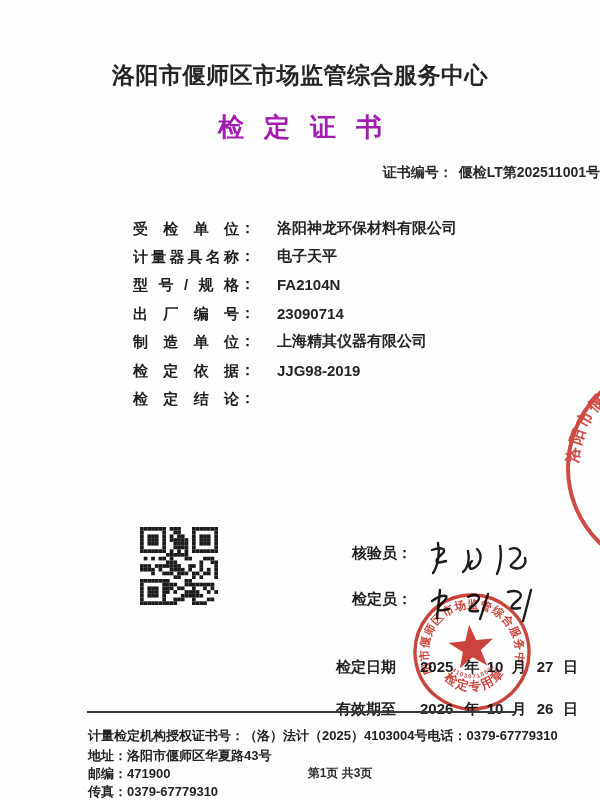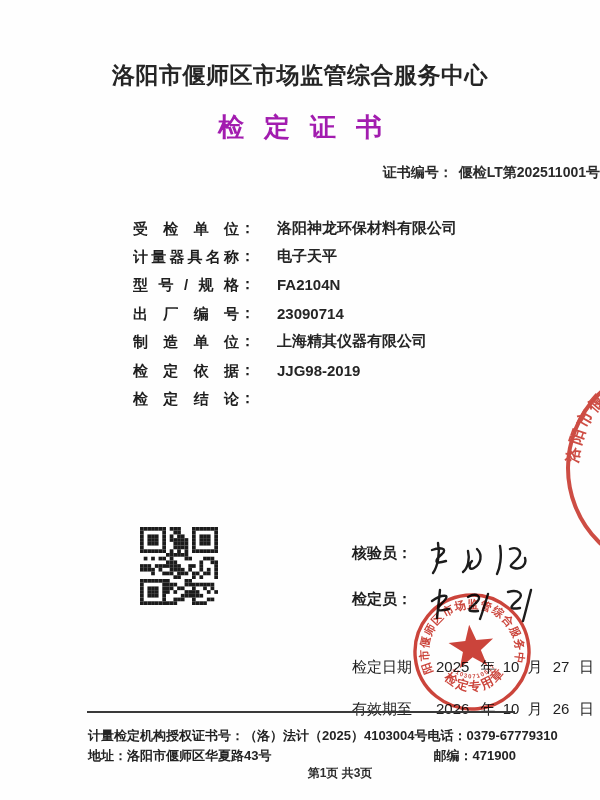--- a/index.html
+++ b/index.html
@@ -33,36 +33,36 @@
   .f-colon{margin-left:1px;color:#1f1f1f;}
   .f-value{margin-left:22px;color:#252525;white-space:nowrap;}
   
   .qr{position:absolute;left:137px;top:527px;width:84px;height:78px;}
   
   .sign-row{position:absolute;left:352px;display:flex;align-items:flex-start;}
   .sign-row .s-label{font-size:15px;font-weight:bold;color:#1f1f1f;padding-top:8px;white-space:nowrap;}
   .sig-svg{margin-left:8px;}
   .sig-svg path{fill:none;stroke:#1c1c1c;stroke-width:2.4;stroke-linecap:round;stroke-linejoin:round;}
   
-  .date-row{position:absolute;left:352px;display:flex;font-size:15px;font-weight:normal;color:#222;align-items:baseline;}
+  .date-row{position:absolute;left:336px;display:flex;font-size:15px;font-weight:bold;color:#222;align-items:baseline;}
   .date-row .d-label{width:70px;white-space:nowrap;}
   .date-vals{display:flex;margin-left:14px;}
   .date-vals span{display:inline-block;}
   .dv-year{width:40px;}
   .dv-u1{width:24px;text-align:center;}
   .dv-month{width:22px;text-align:center;}
   .dv-u2{width:26px;text-align:center;}
   .dv-day{width:26px;text-align:center;}
   .dv-u3{width:20px;text-align:right;}
   
   .rule{position:absolute;left:87px;top:711px;width:428px;height:2px;background:#3a3a3a;}
   .foot1{position:absolute;left:88px;top:727px;width:428px;display:flex;justify-content:space-between;
          font-size:13px;font-weight:bold;color:#232323;white-space:nowrap;}
   .foot2{position:absolute;left:88px;top:747px;width:428px;display:flex;justify-content:space-between;
-         font-size:13px;font-weight:bold;color:#232323;white-space:nowrap;}
+         font-size:13px;font-weight:bold;color:#232323;white-space:nowrap;flex-direction:column;}
   .page-no{position:absolute;left:0;top:765px;width:100%;text-align:center;font-size:12px;font-weight:600;color:#2c2c2c;margin-left:40px;}
   
   .stamp-main{position:absolute;left:392px;top:572px;width:160px;height:160px;
               transform:rotate(-6deg);mix-blend-mode:multiply;opacity:0.92;}
   .stamp-edge{position:absolute;left:552px;top:352px;width:230px;height:230px;
               mix-blend-mode:multiply;opacity:0.88;}
 </style>
 </head>
 <body>
 
@@ -394,20 +394,21 @@
 
   <div class="rule"></div>
 
   <div class="foot1">
     <span><span>计量检定机构授权证书号：</span><span>（洛）法计（2025）4103004号</span></span>
     <span><span>电话：</span><span>0379-67779310</span></span>
   </div>
   <div class="foot2">
     <span><span>地址：</span><span>洛阳市偃师区华夏路43号</span></span>
     <span><span>邮编：</span><span>471900</span></span>
+    <span><span>传真：</span><span>0379-67779310</span></span>
   </div>
   <div class="page-no">第1页  共3页</div>
 
   <svg class="stamp-main" viewBox="-80 -80 160 160">
     <circle cx="0" cy="0" r="57" fill="none" stroke="#c8342a" stroke-width="3.4"></circle>
     <path d="M0 -23.5 L5.5 -7.6 L22.4 -7.3 L9 3 L13.8 19 L0 9.4 L-13.8 19 L-9 3 L-22.4 -7.3 L-5.5 -7.6 Z" fill="#c8342a" transform="translate(0,-4)"></path>
     <path id="ringPath" d="M -39.2 20 A 44 44 0 1 1 39.2 20" fill="none"></path>
     <text font-size="11.2" font-weight="bold" fill="#c8342a" letter-spacing="1">
       <textPath href="#ringPath" startOffset="50%" text-anchor="middle">洛阳市偃师区市场监管综合服务中心</textPath>
     </text>

